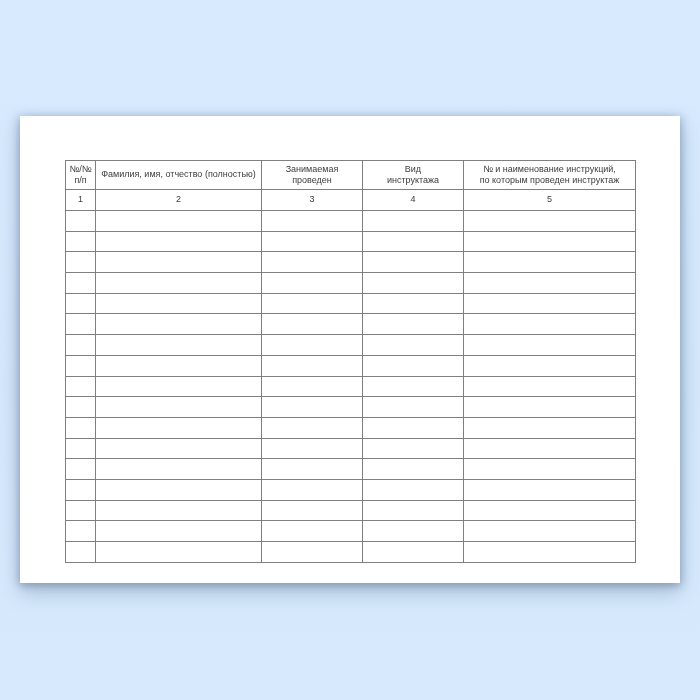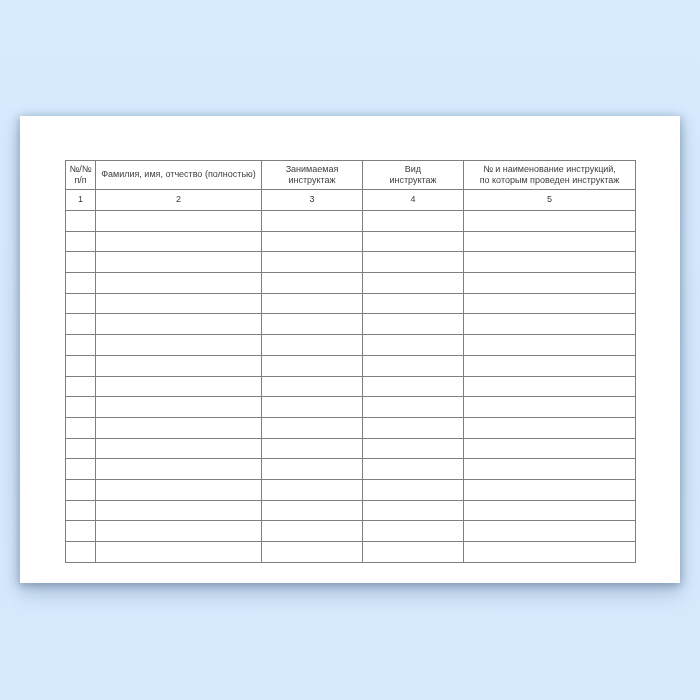--- a/index.html
+++ b/index.html
@@ -76,23 +76,23 @@
           <col class="col-2">
           <col class="col-3">
           <col class="col-4">
         </colgroup>
       <thead>
           <tr class="header-row">
             <th>№/№
 п/п</th>
             <th>Фамилия, имя, отчество (полностью)</th>
             <th>Занимаемая
-инструктаж</th>
+проведен</th>
             <th>Вид
-инструктаж</th>
+инструктажа</th>
             <th>№ и наименование инструкций,
 по которым проведен инструктаж</th>
           </tr>
         </thead>
       <tbody>
           <tr class="numbers-row">
             <td>1</td>
             <td>2</td>
             <td>3</td>
             <td>4</td>

